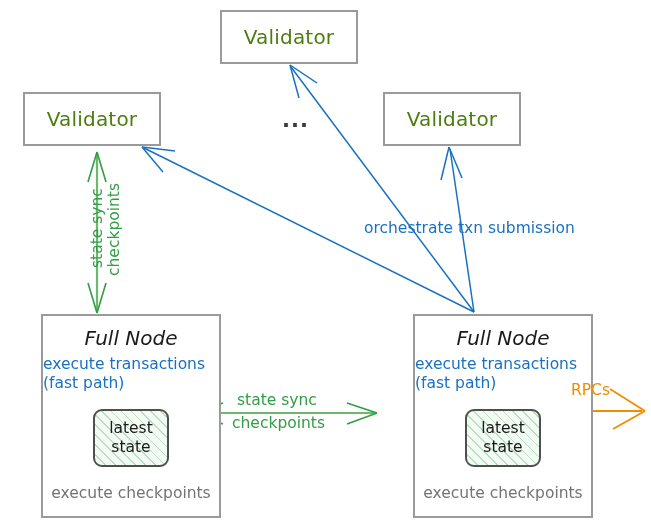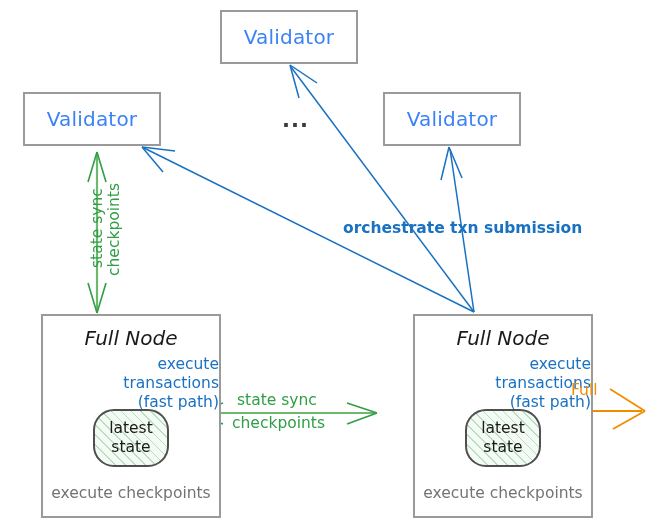--- a/index.html
+++ b/index.html
@@ -25,67 +25,66 @@
     background: #ffffff;
   }
   .validator-box {
     display: flex;
     align-items: center;
     justify-content: center;
   }
   .validator-label {
     font-family: "DejaVu Sans", sans-serif;
     font-size: 20px;
-    color: #3b82f6;
+    color: #4d7c0f;
     letter-spacing: 0.2px;
   }
   .fullnode-box {
     border: 2px solid #9a9a9a;
     margin-left: 33px;
   }
   .fn-title {
     position: absolute;
     left: 0;
     right: 0;
     top: 10px;
     text-align: center;
     font-size: 20px;
     color: #1a1a1a;
     font-style: italic;
   }
   .fn-blue {
     position: absolute;
-    left: 12px;
+    left: 0;
     right: 0;
     top: 39px;
-    text-align: right;
+    text-align: left;
     font-size: 15.5px;
     line-height: 19px;
     color: #1971c2;
-    padding-left: 8px;
   }
   .fn-green {
     position: absolute;
     left: 0;
     right: 0;
     bottom: 14px;
     text-align: center;
     font-size: 15.5px;
     color: #737373;
   }
   .state-box {
     position: absolute;
     box-sizing: border-box;
     width: 76px;
     height: 58px;
     left: 50%;
     margin-left: -38px;
     top: 93px;
     border: 2px solid #4f4f4f;
-    border-radius: 21px;
+    border-radius: 9px;
     background-color: #f4fbf4;
     background-image: repeating-linear-gradient(
         45deg,
         rgba(47,158,68,0.30) 0px,
         rgba(47,158,68,0.30) 1.2px,
         rgba(255,255,255,0) 1.2px,
         rgba(255,255,255,0) 7px
       );
     display: flex;
     align-items: center;
@@ -216,17 +215,17 @@
     </div>
     <div class="fn-green">execute checkpoints</div>
   </div>
 
   <div class="rot-label" style="left:88px; top:268px;">state sync</div>
   <div class="rot-label" style="left:105px; top:276px;">checkpoints</div>
 
   <div class="txt lbl-green" style="left:237px; top:391px;">state sync</div>
   <div class="txt lbl-green" style="left:232px; top:414px;">checkpoints</div>
 
-  <div class="txt lbl-blue" style="left:343px; top:219px;font-weight:bold;">orchestrate txn submission</div>
-
-  <div class="txt lbl-orange" style="left:571px; top:381px;">Full</div>
+  <div class="txt lbl-blue" style="left:364px; top:219px;">orchestrate txn submission</div>
+
+  <div class="txt lbl-orange" style="left:571px; top:381px;">RPCs</div>
 
 </div>
 
 </body></html>

